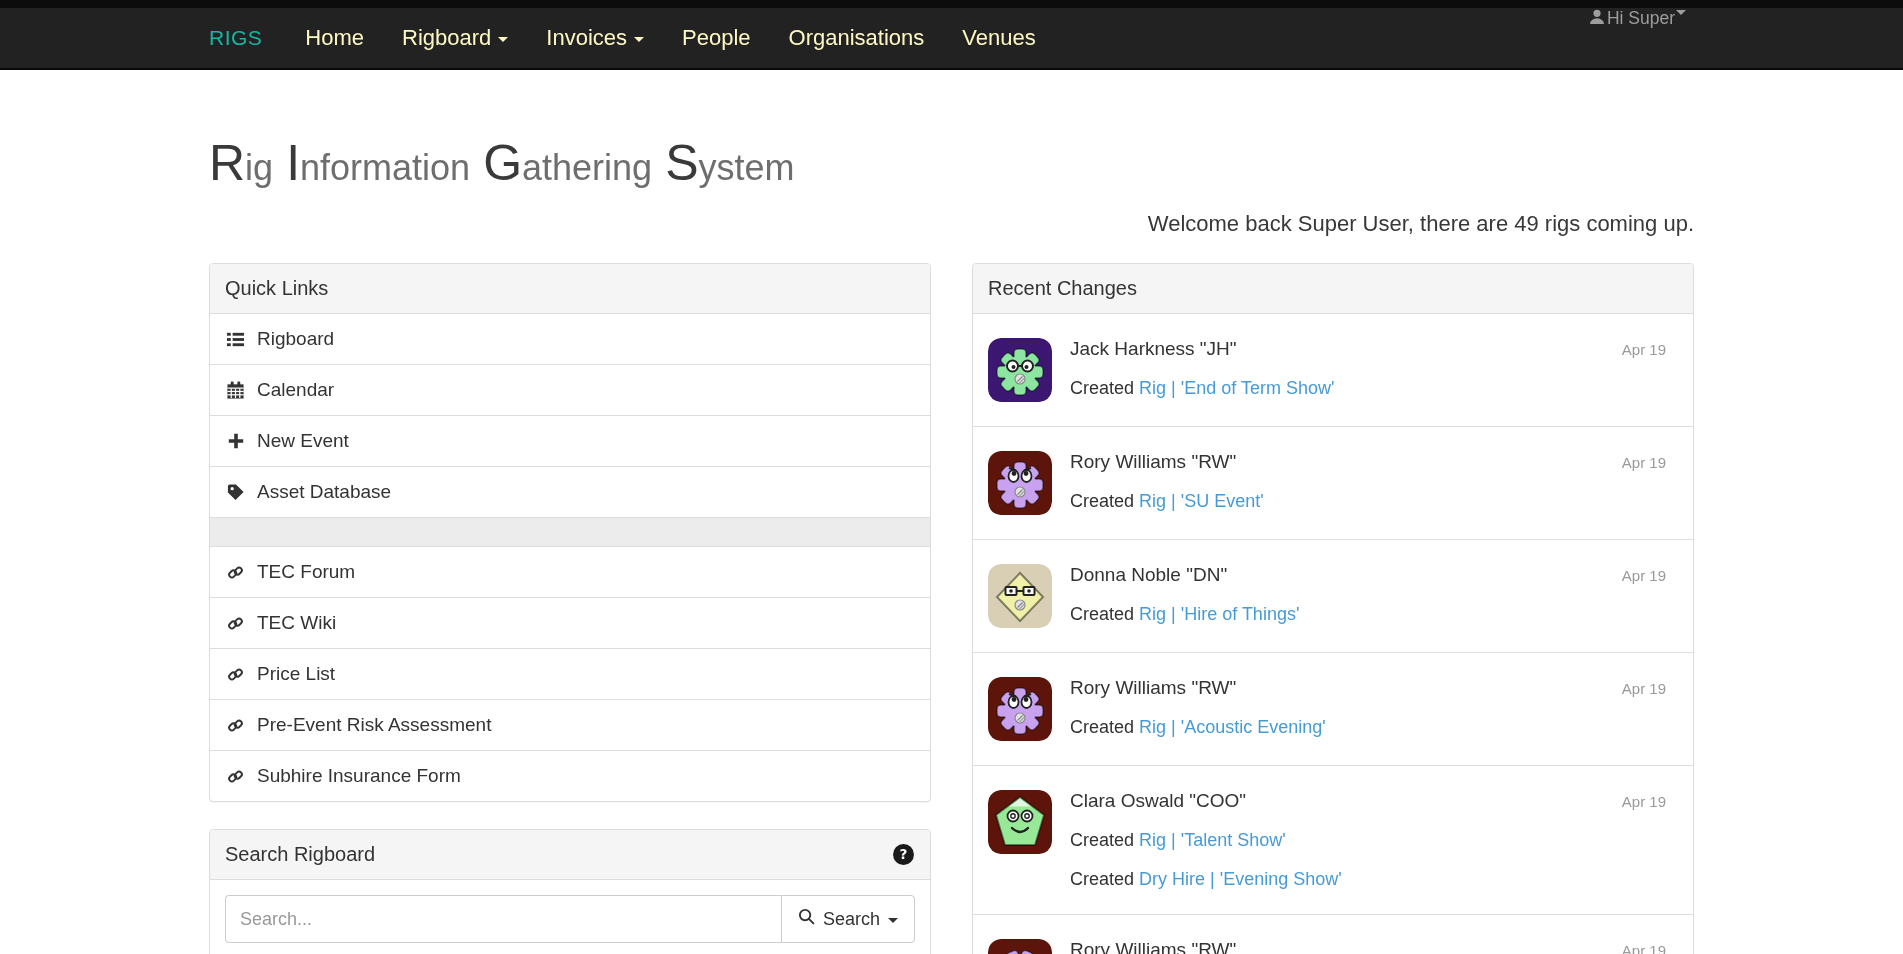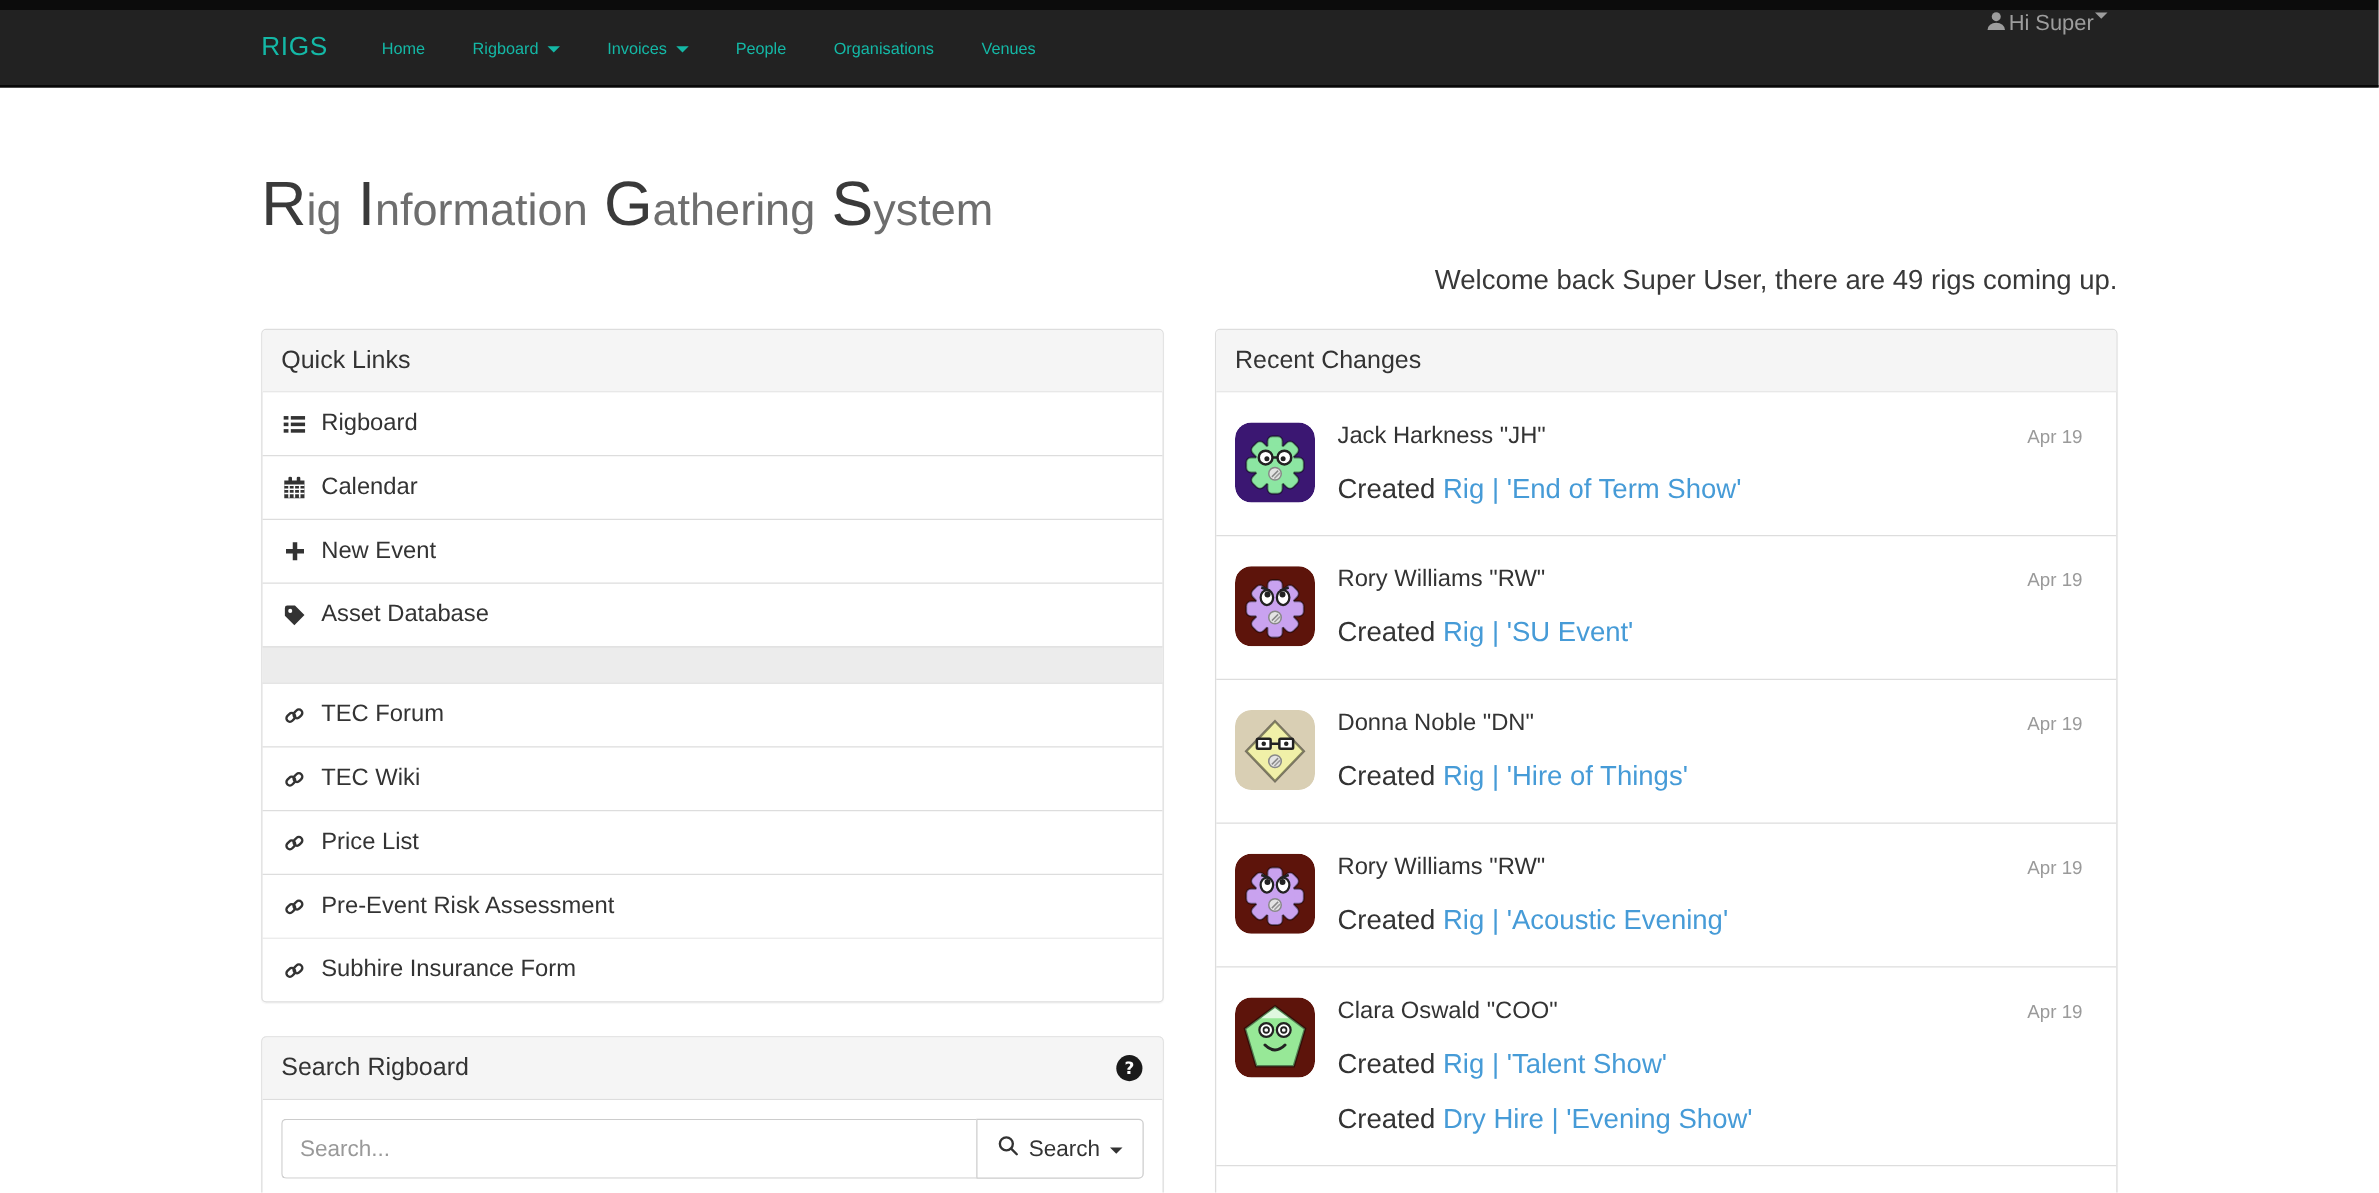--- a/index.html
+++ b/index.html
@@ -8,22 +8,22 @@
   .container{width:1485px;margin:0 auto;}
 
   
   .top-strip{height:8px;background:#0c0c0c;}
   .navbar{height:60px;background:#222;border-bottom:2px solid #080808;}
   .navbar-inner{display:flex;align-items:stretch;height:60px;}
   .brand{display:flex;align-items:center;color:#14b8a6;font-size:21px;
          letter-spacing:.5px;margin-right:24px;text-decoration:none;cursor:pointer;}
   .nav{display:flex;list-style:none;margin:0;padding:0;}
   .nav li{display:flex;}
-  .nav a{display:flex;align-items:center;gap:7px;padding:0 19px;color:#14b8a6;
-         font-size:13px;text-decoration:none;cursor:pointer;}
+  .nav a{display:flex;align-items:center;gap:7px;padding:0 19px;color:#fef9c3;
+         font-size:22px;text-decoration:none;cursor:pointer;}
   .caret{display:inline-block;width:0;height:0;border-left:5px solid transparent;
          border-right:5px solid transparent;border-top:5px solid currentColor;margin-top:2px;}
   .user-menu{margin-left:auto;display:flex;align-items:flex-start;gap:1px;color:#9d9d9d;
              font-size:17.5px;cursor:pointer;padding:0 8px;}
   .user-menu .icon{display:flex;}
 
   
   .main{margin-top:66px;}
   h1{margin:0 0 20px;font-weight:300;line-height:1.1;}
   h1 .word{white-space:nowrap;margin-right:13px;}
@@ -63,21 +63,21 @@
   .help-icon{display:flex;cursor:pointer;}
 
   
   .media-item{display:flex;gap:18px;padding:24px 15px;border-top:1px solid #ddd;}
   .media-item:first-child{border-top:none;}
   .avatar{flex:none;border-radius:13px;}
   .media-body{flex:1;min-width:0;}
   .media-head{display:flex;justify-content:space-between;align-items:flex-start;}
   .entry-name{font-size:19px;color:#333;}
   .entry-date{font-size:15px;color:#9a9a9a;margin-right:12px;padding-top:3px;flex:none;}
-  .action{margin-top:18px;font-size:22px;color:#333;}
+  .action{margin-top:18px;font-size:18px;color:#333;}
   .action a{color:#469bd7;text-decoration:none;cursor:pointer;}
 </style>
 </head>
 <body>
 
 <div class="top-strip"></div>
 
 <nav class="navbar">
   <div class="container navbar-inner">
     <a class="brand">RIGS</a>

